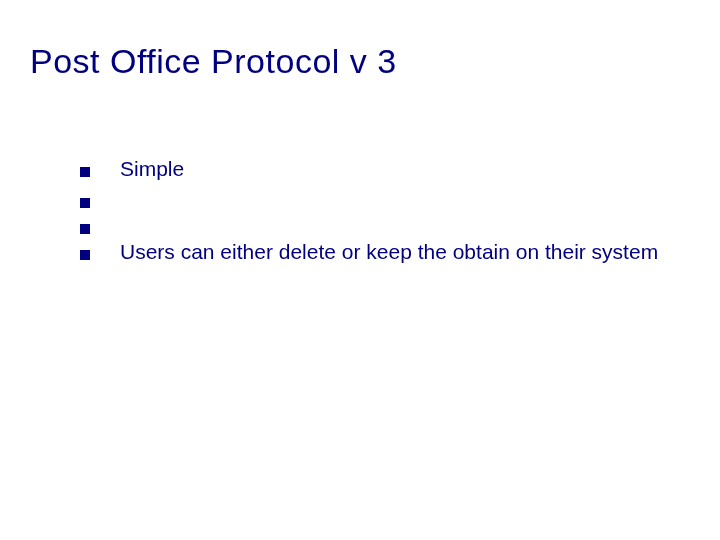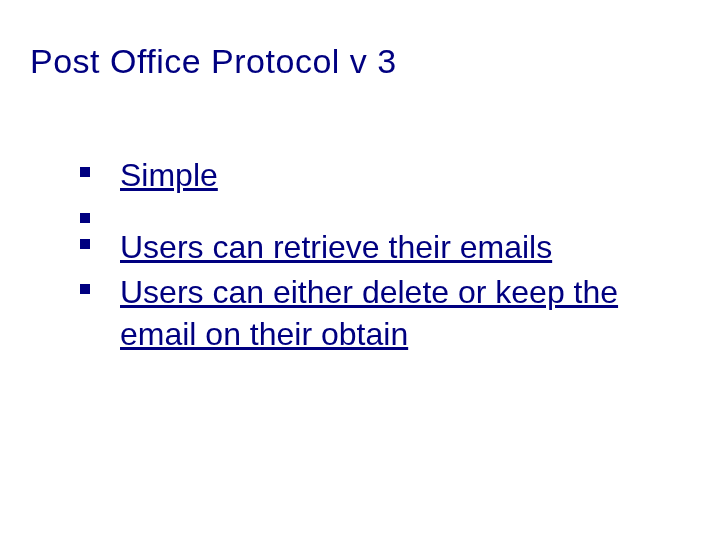--- a/index.html
+++ b/index.html
@@ -39,40 +39,38 @@
   }
   .bullet {
     flex: 0 0 auto;
     width: 10px;
     height: 10px;
     background: #000080;
     margin-top: 12px;
     margin-right: 30px;
   }
   .text {
-    font-size: 32px;
+    font-size: 21px;
     line-height: 1.3;
-    text-decoration: underline;
   }
 </style>
 </head>
 <body>
 
 <div class="slide">
   <div class="title">Post Office Protocol v 3</div>
   <div class="body">
     <div class="item">
       <span class="bullet"></span>
       <span class="text">Simple</span>
     </div>
     <div class="item">
       <span class="bullet"></span>
     </div>
     <div class="item">
       <span class="bullet"></span>
-      <span class="text">Users can retrieve their emails</span>
     </div>
     <div class="item">
       <span class="bullet"></span>
-      <span class="text">Users can either delete or keep the email on their obtain</span>
+      <span class="text">Users can either delete or keep the obtain on their system</span>
     </div>
   </div>
 </div>
 
 </body></html>

